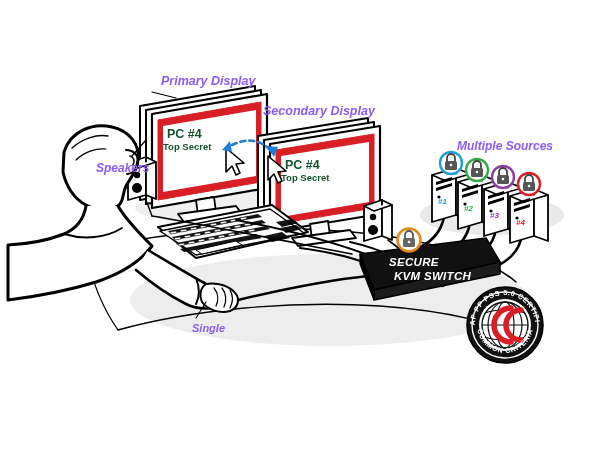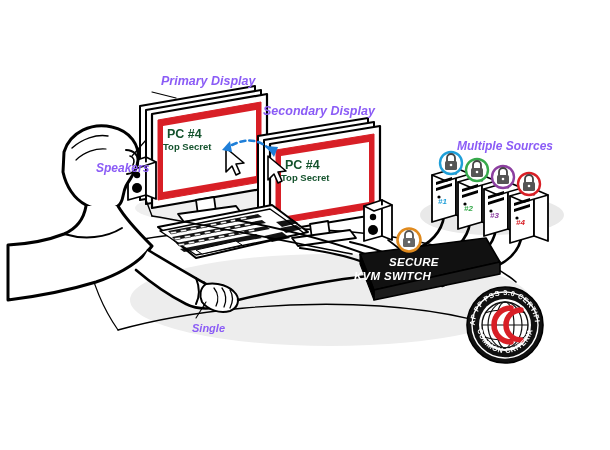--- a/index.html
+++ b/index.html
@@ -12,21 +12,21 @@
   #lbl-speakers{left:96px;top:124px;font-size:12px;margin-top:38px;}
   #lbl-sources{left:457px;top:140px;font-size:12px;}
   #lbl-single{left:192px;top:322px;font-size:11px;text-align:center;}
   .scr{position:absolute;color:#14532d;font-weight:bold;text-align:center;white-space:nowrap;}
   #scr1-t{left:167px;top:127px;font-size:12.5px;}
   #scr1-s{left:163px;top:141px;font-size:9.5px;}
   #scr2-t{left:285px;top:158px;font-size:12.5px;}
   #scr2-s{left:281px;top:172px;font-size:9.5px;}
   .kvmt{position:absolute;color:#fff;font-style:italic;font-weight:bold;font-size:11.5px;white-space:nowrap;letter-spacing:.3px;}
   #kvm1{left:381px;top:256px;margin-left:8px;}
-  #kvm2{left:354px;top:270px;}
+  #kvm2{left:394px;top:270px;}
   .pcn{position:absolute;font-weight:bold;font-size:8px;font-style:italic;white-space:nowrap;}
 </style>
 </head>
 <body>
 
 <div id="stage">
 
   <svg id="art" viewBox="0 0 610 450">
     <defs>
       <style>

